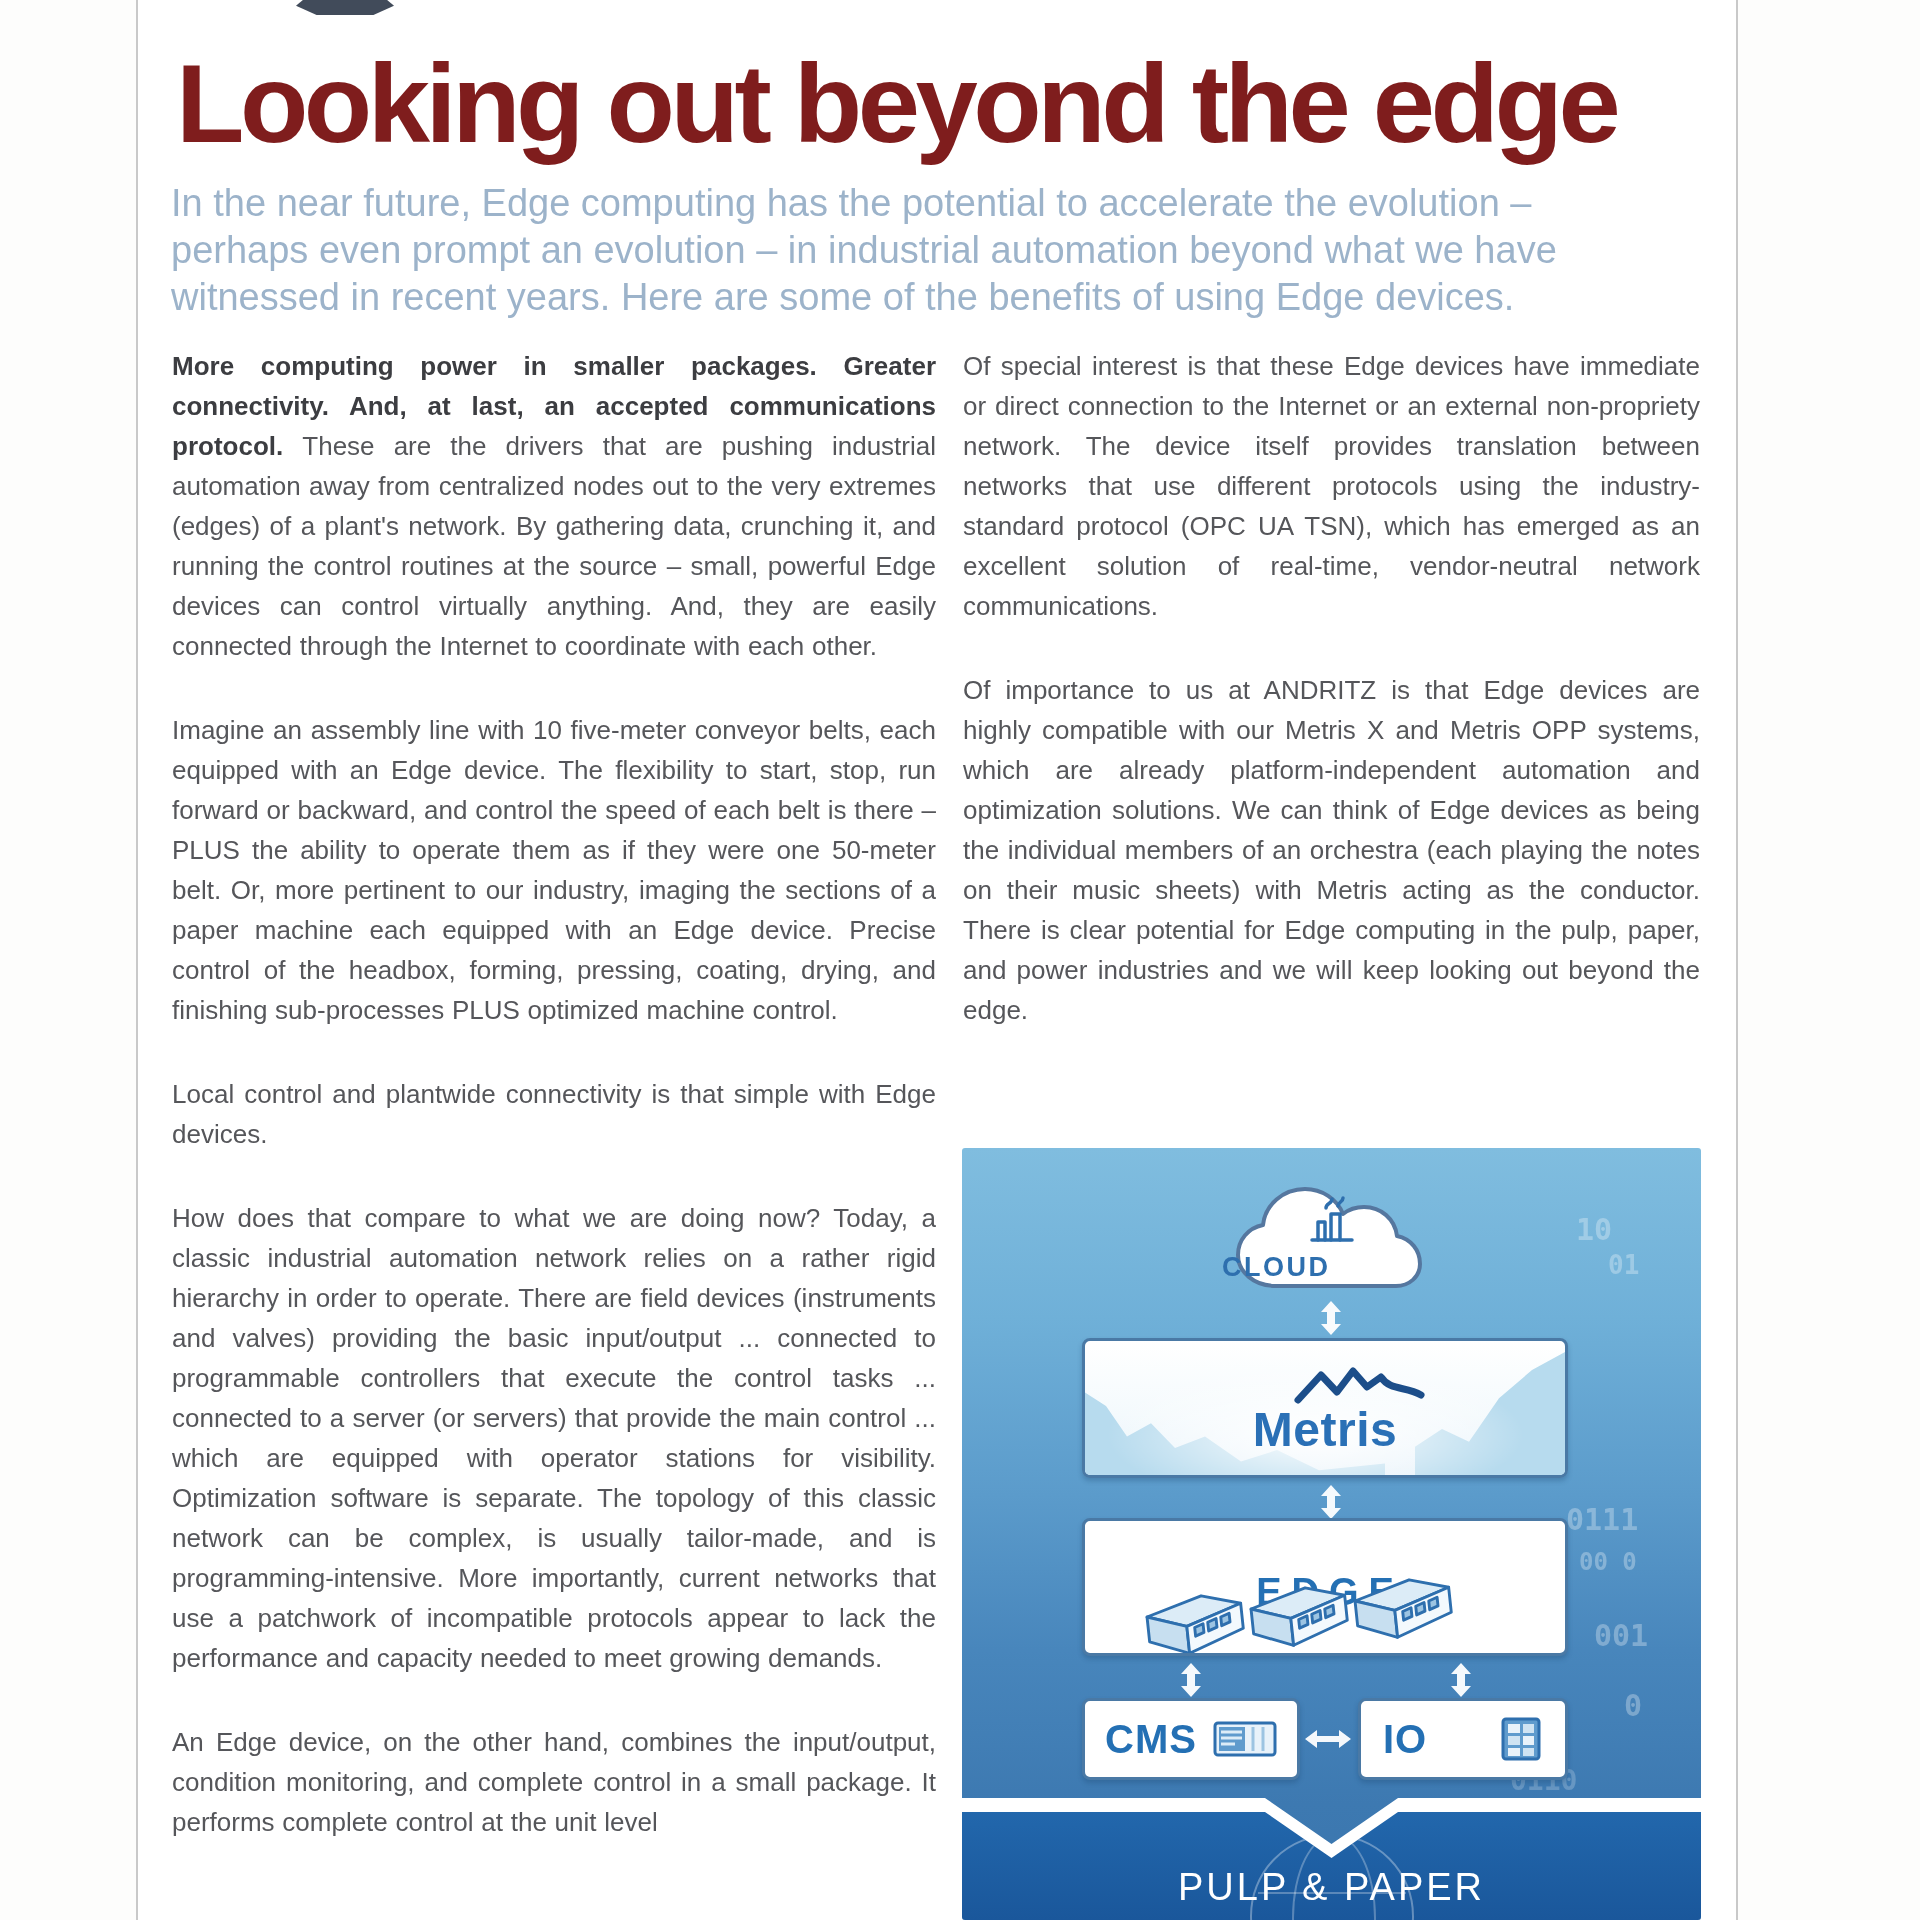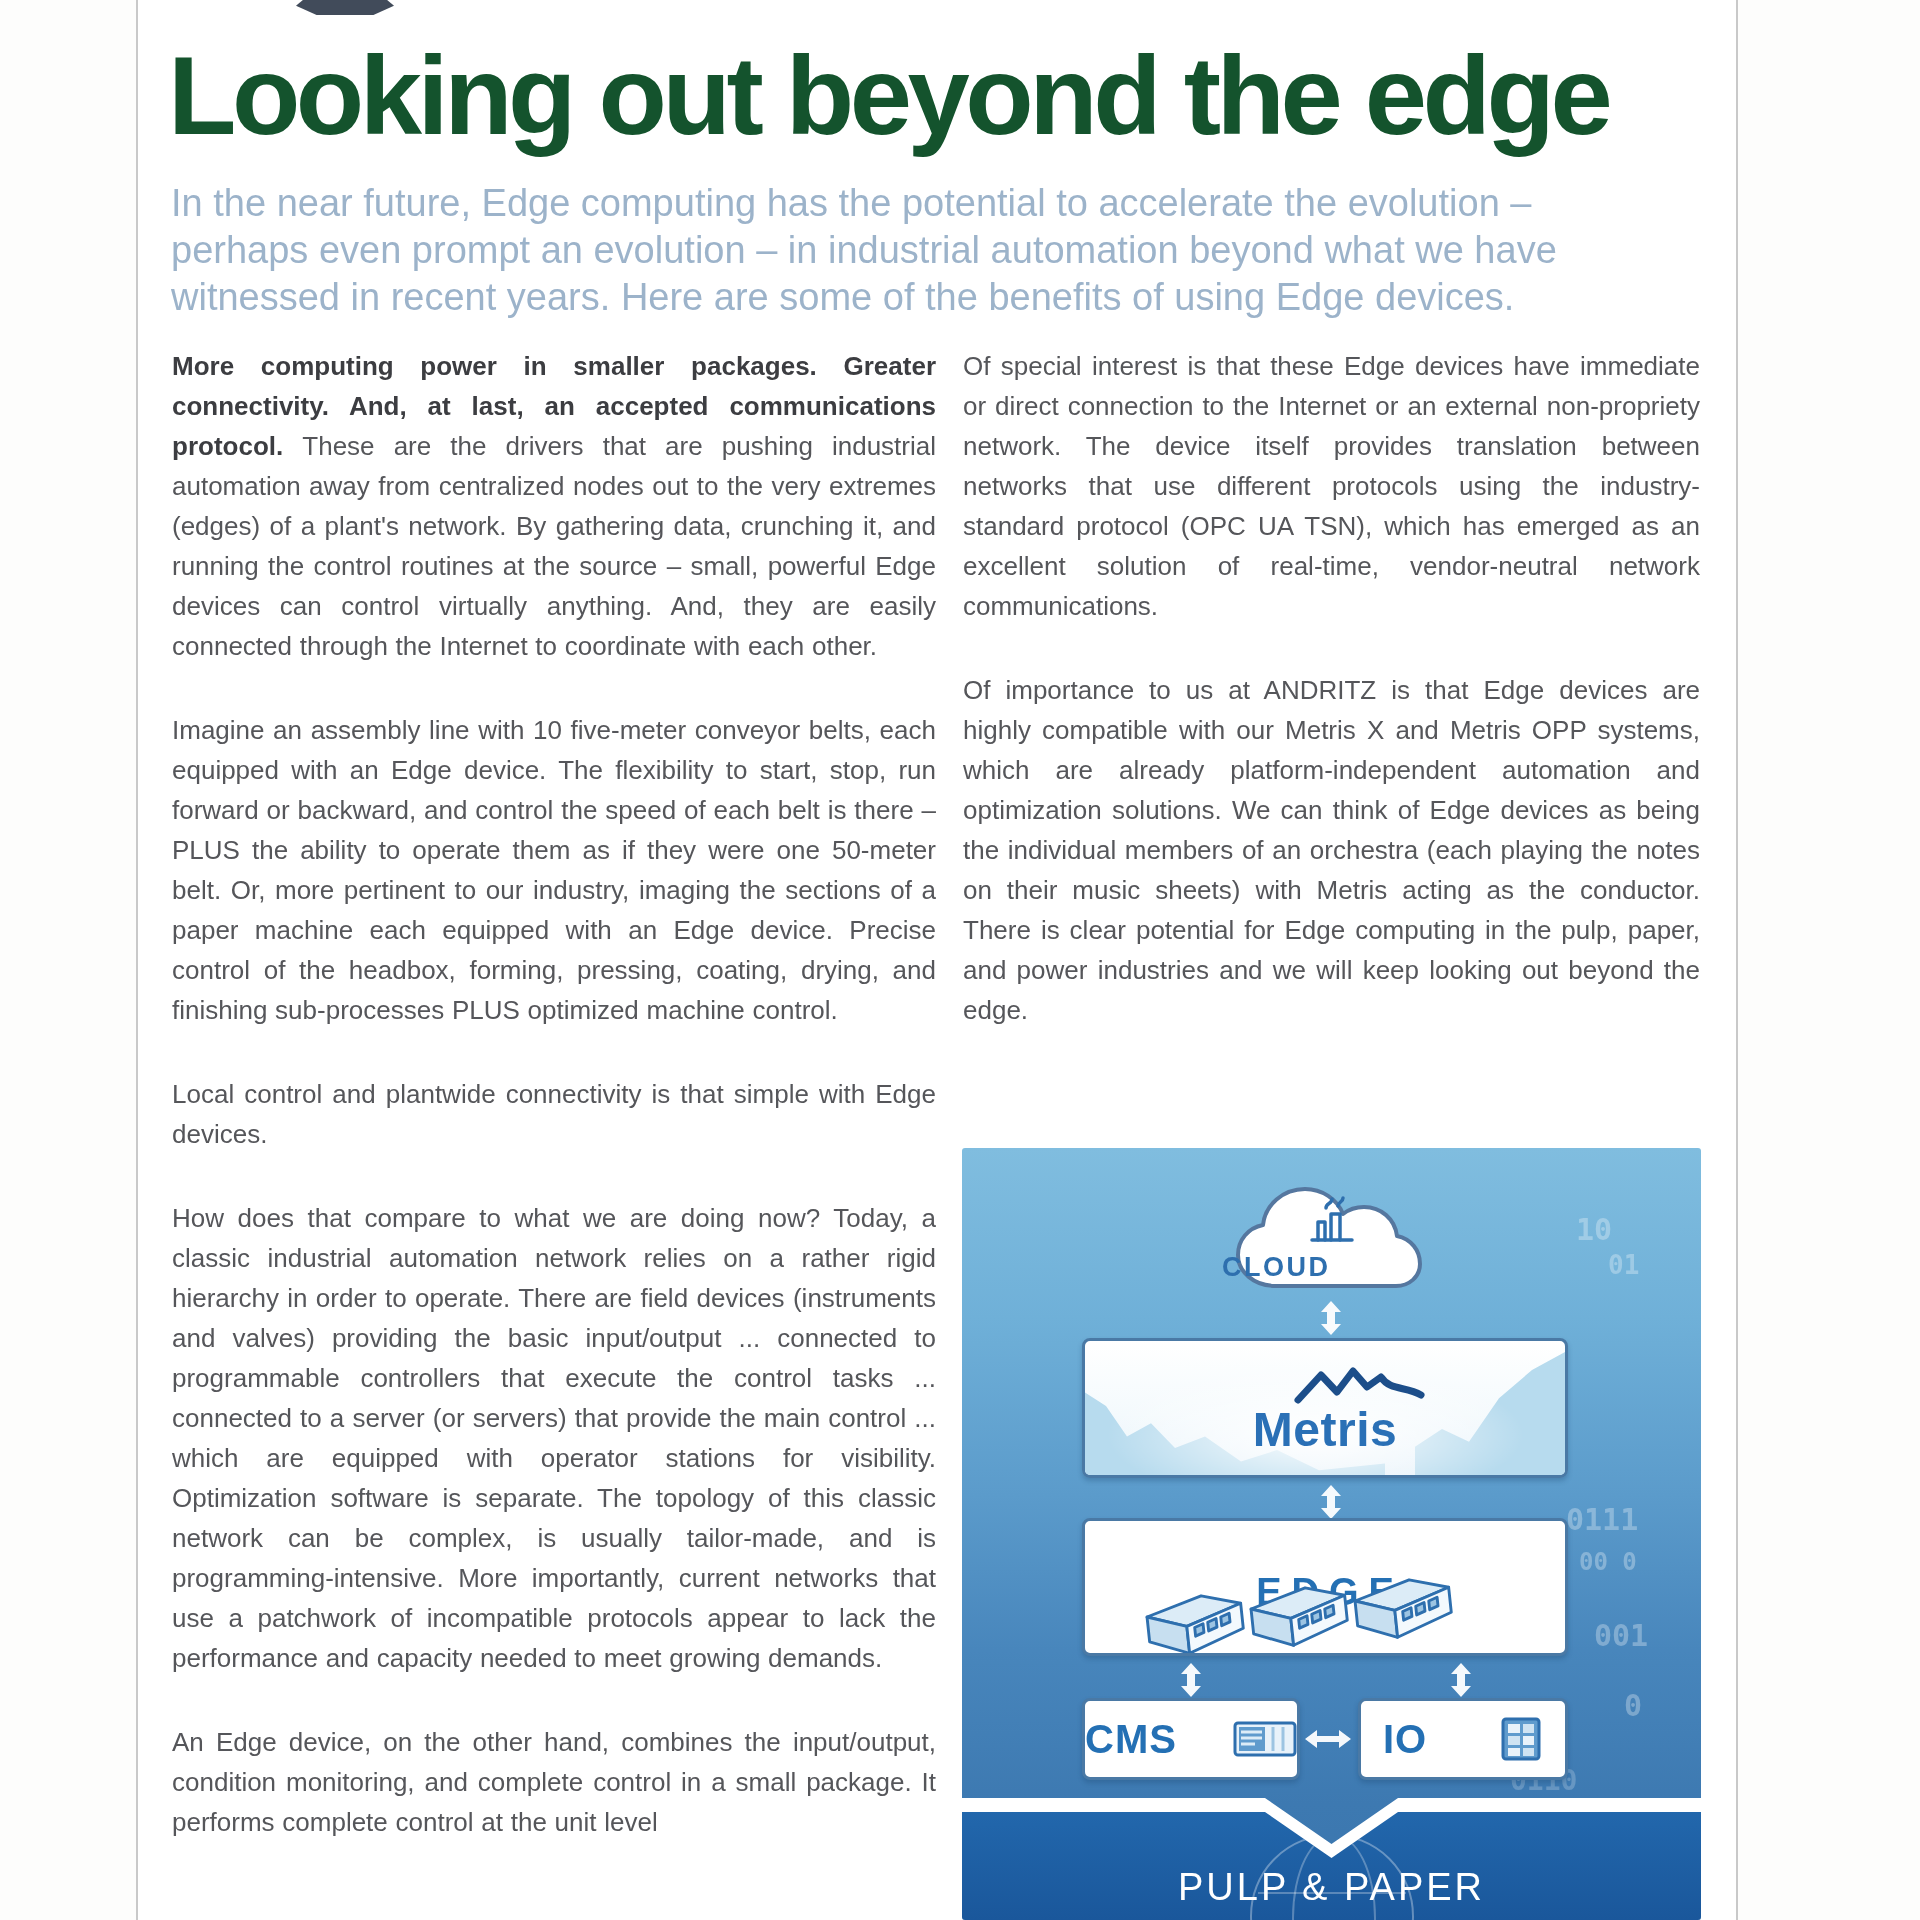--- a/index.html
+++ b/index.html
@@ -10,23 +10,23 @@
   }
   .page{position:absolute;left:138px;top:0;width:1598px;height:1920px;background:#ffffff;}
   .rule{position:absolute;top:0;width:2px;height:1920px;background:#c9c9c9;}
   .rule-left{left:136px;}
   .rule-right{left:1736px;}
   .top-fragment{
     position:absolute;left:296px;top:0;width:98px;height:15px;background:#414b5a;
     clip-path:polygon(7% 0,93% 0,100% 38%,79% 100%,21% 100%,0 38%);
   }
   .title{
-    position:absolute;left:168px;top:36px;width:1570px;margin:0;
+    position:absolute;left:168px;top:36px;width:1570px;margin:8px;
     font-size:112px;font-weight:700;line-height:1.08;letter-spacing:-4.5px;
-    color:#14532d;white-space:nowrap;
+    color:#7f1d1d;white-space:nowrap;
   }
   .intro{position:absolute;left:171px;top:180px;color:#9cb3ca;font-size:38px;line-height:47px;font-weight:400;}
   .intro div{white-space:nowrap;}
   .col{position:absolute;top:346px;color:#55565a;font-size:26px;line-height:40px;text-align:justify;
        hyphens:auto;-webkit-hyphens:auto;word-spacing:0.5px;}
   .col p{margin:0 0 44px 0;}
   .col p strong{color:#3c3d41;font-weight:700;}
   .col-left{left:172px;width:764px;height:1574px;overflow:hidden;}
   .col-right{left:963px;width:737px;}
 
@@ -59,21 +59,21 @@
   .metris-logo{position:absolute;left:0;top:8px;width:100%;height:124px;display:flex;flex-direction:column;align-items:center;justify-content:center;}
   .metris-wave{margin-left:70px;margin-bottom:-4px;}
   .metris-word{color:#2a70b6;font-size:48px;font-weight:700;letter-spacing:0.5px;}
   .box-edge{left:120px;top:370px;width:486px;height:138px;}
   .edge-label{
     position:absolute;left:0;top:9px;width:100%;text-align:center;
     color:#2470b4;font-weight:700;font-size:38px;letter-spacing:10px;text-indent:10px;margin-top:41px;
   }
   .devices{position:absolute;left:55px;top:46px;width:330px;height:95px;}
   .device{position:absolute;transform:rotate(-6deg);}
-  .box-small{top:550px;height:82px;display:flex;align-items:center;justify-content:space-between;gap:16px;}
+  .box-small{top:550px;height:82px;display:flex;align-items:center;justify-content:center;gap:16px;}
   .box-cms{left:120px;width:218px;}
   .box-io{left:396px;width:210px;justify-content:space-between;padding:4px 22px;}
   .small-label{color:#2470b4;font-weight:700;font-size:40px;letter-spacing:1px;}
   .band-white{
     position:absolute;left:0;top:650px;width:739px;height:130px;background:#ffffff;
     clip-path:polygon(0 0,41% 0,50% 46px,59% 0,100% 0,100% 100%,0 100%);
   }
   .banner{
     position:absolute;left:0;top:664px;width:739px;height:108px;
     background:linear-gradient(180deg,#2267ac 0%,#1a579b 100%);

